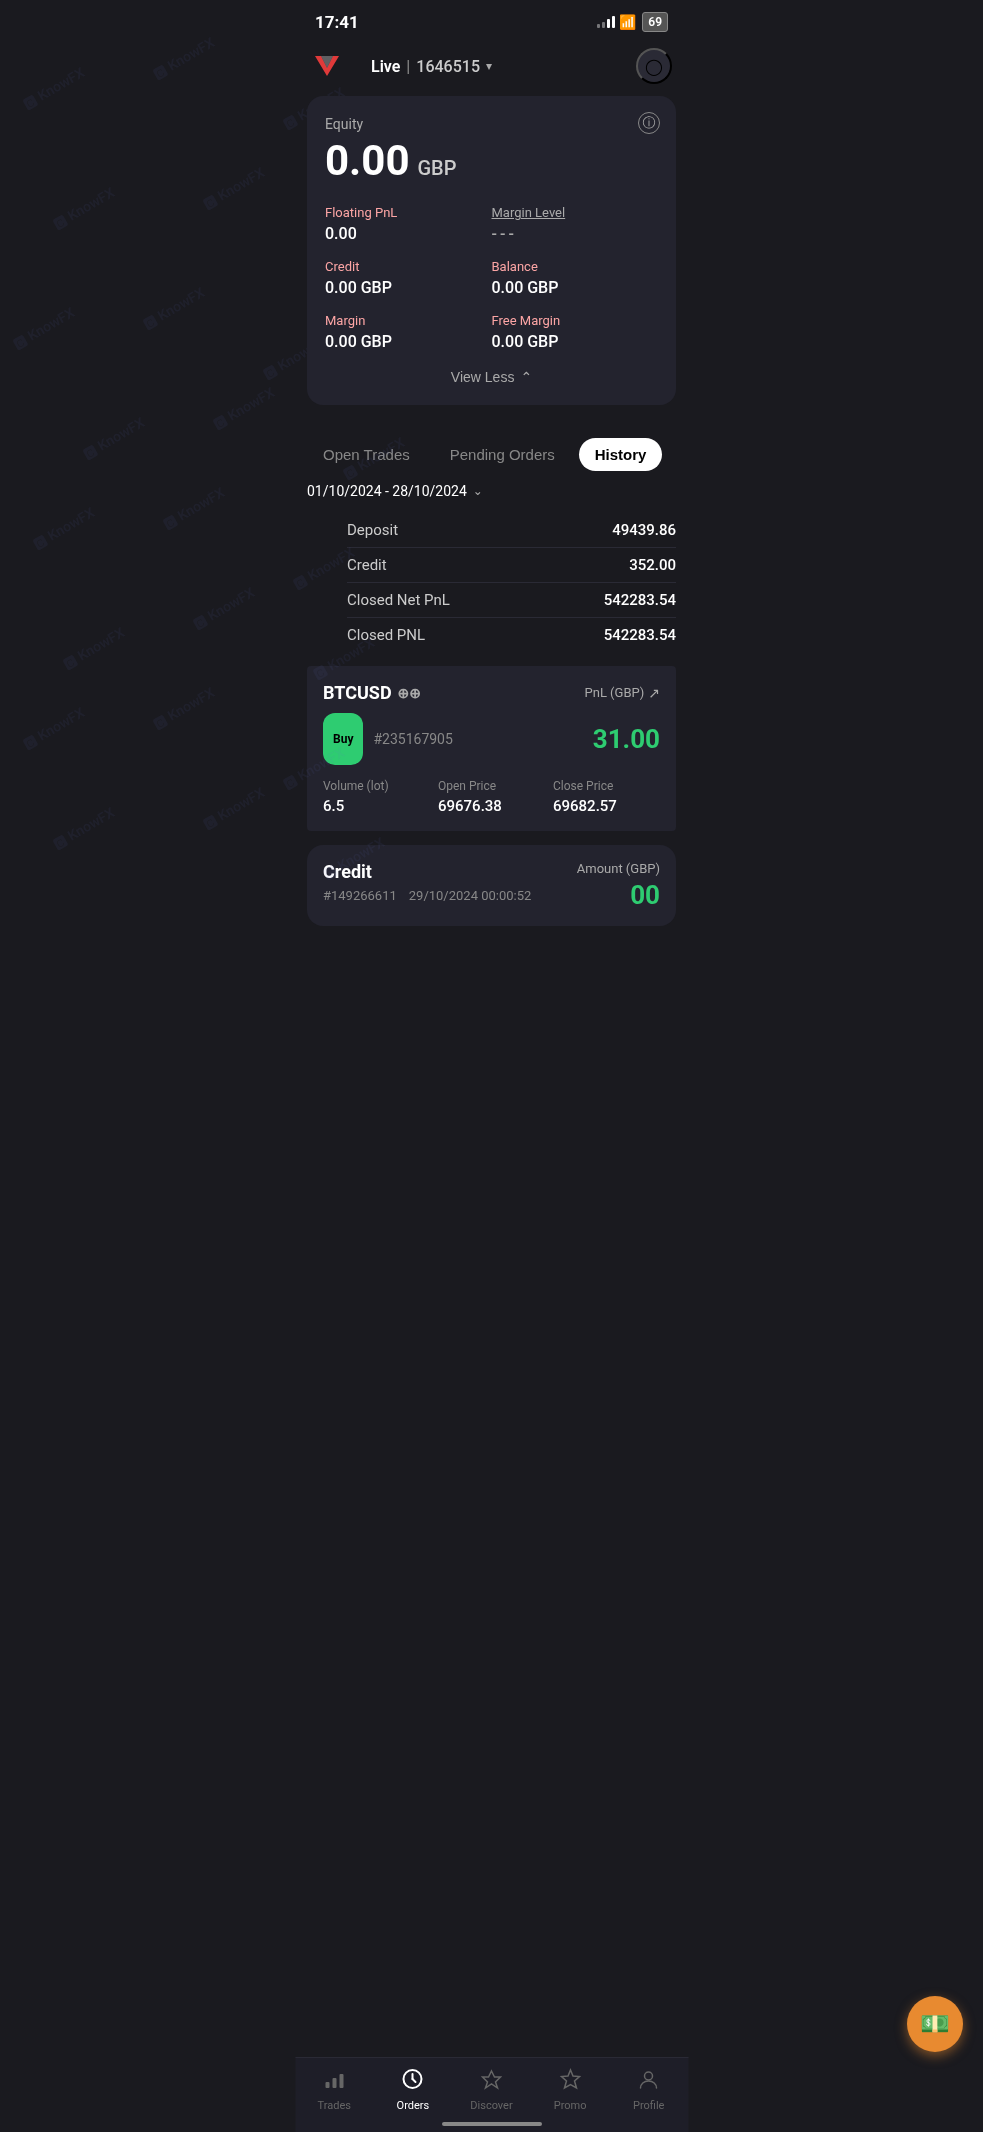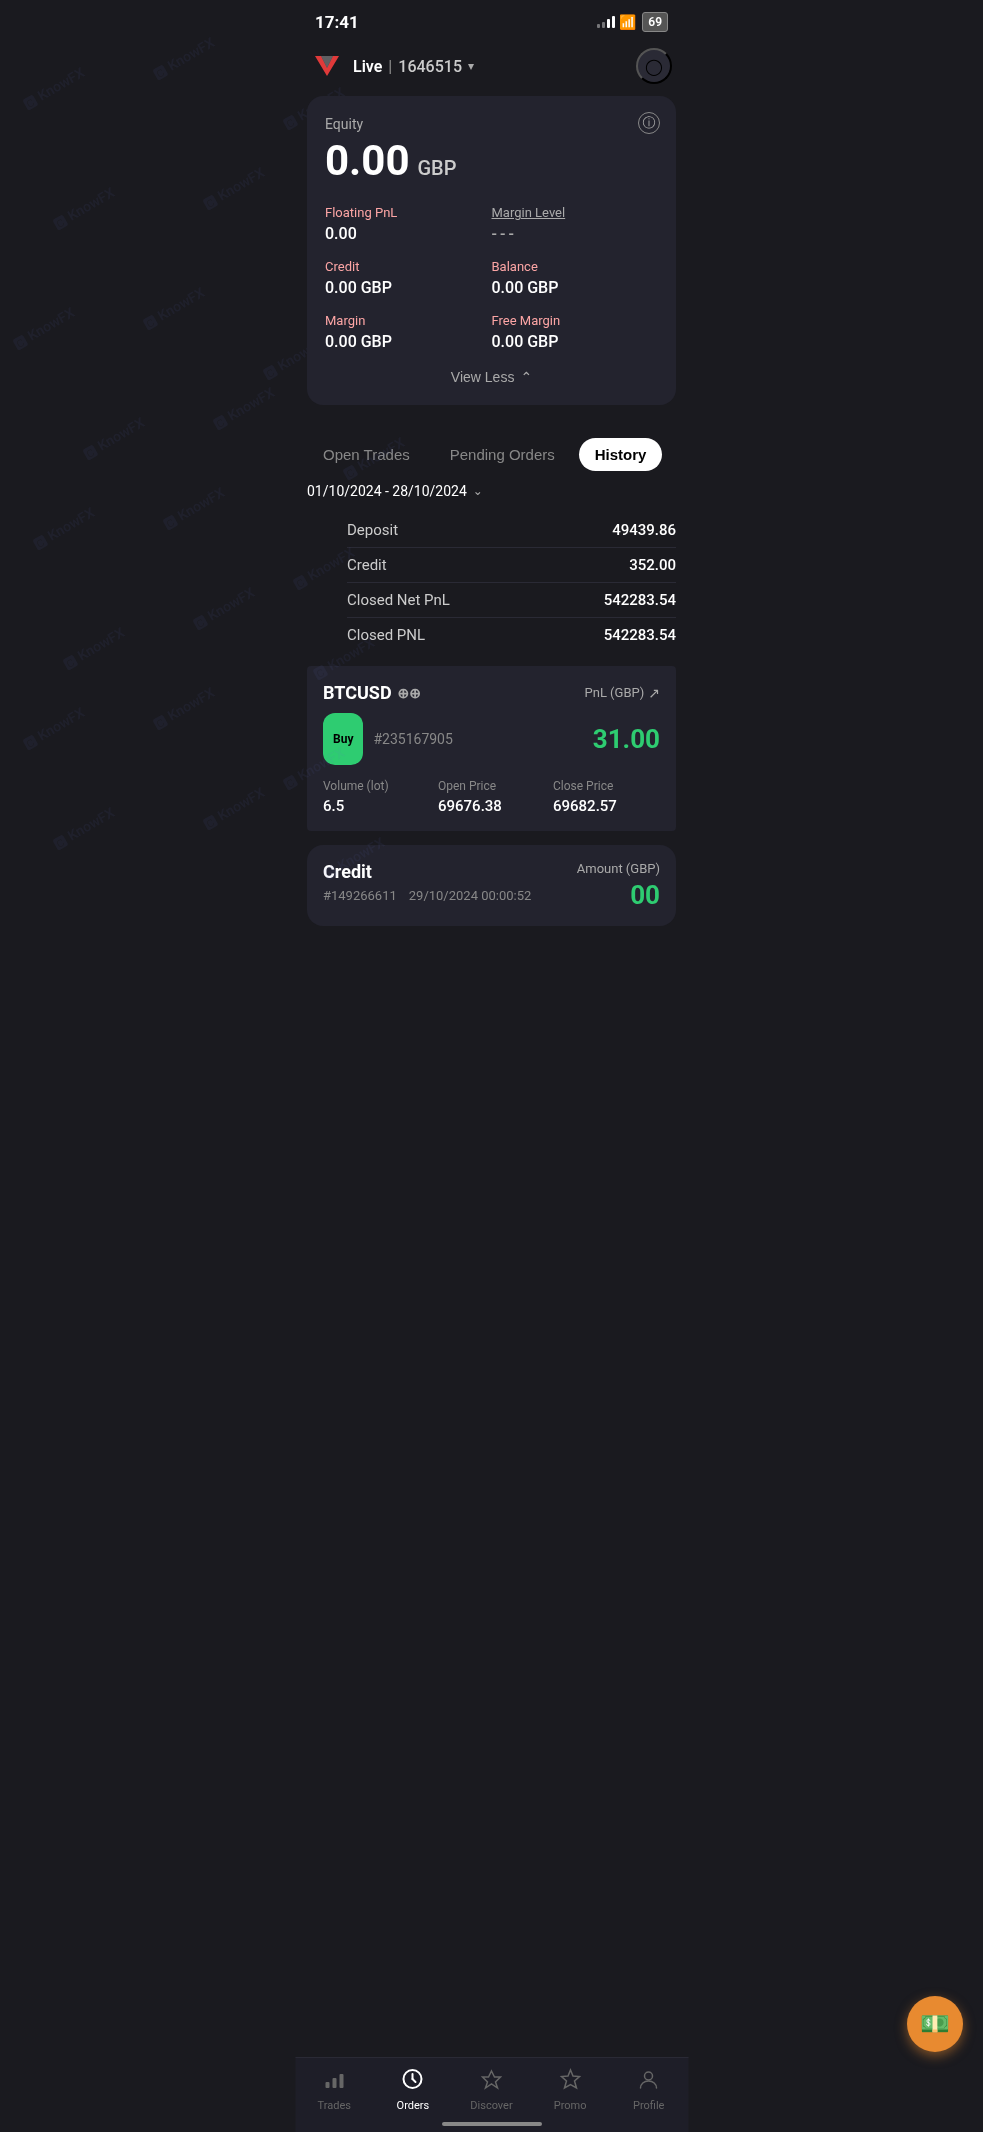--- a/index.html
+++ b/index.html
@@ -51,21 +51,21 @@
     
     .top-nav {
       display: flex;
       justify-content: space-between;
       align-items: center;
       padding: 8px 16px 12px;
     }
     .brand-area {
       display: flex;
       align-items: center;
-      gap: 10px;
+      gap: 28px;
     }
     .brand-logo {
       width: 32px;
       height: 32px;
     }
     .account-info {
       display: flex;
       align-items: center;
       gap: 6px;
       font-size: 16px;

